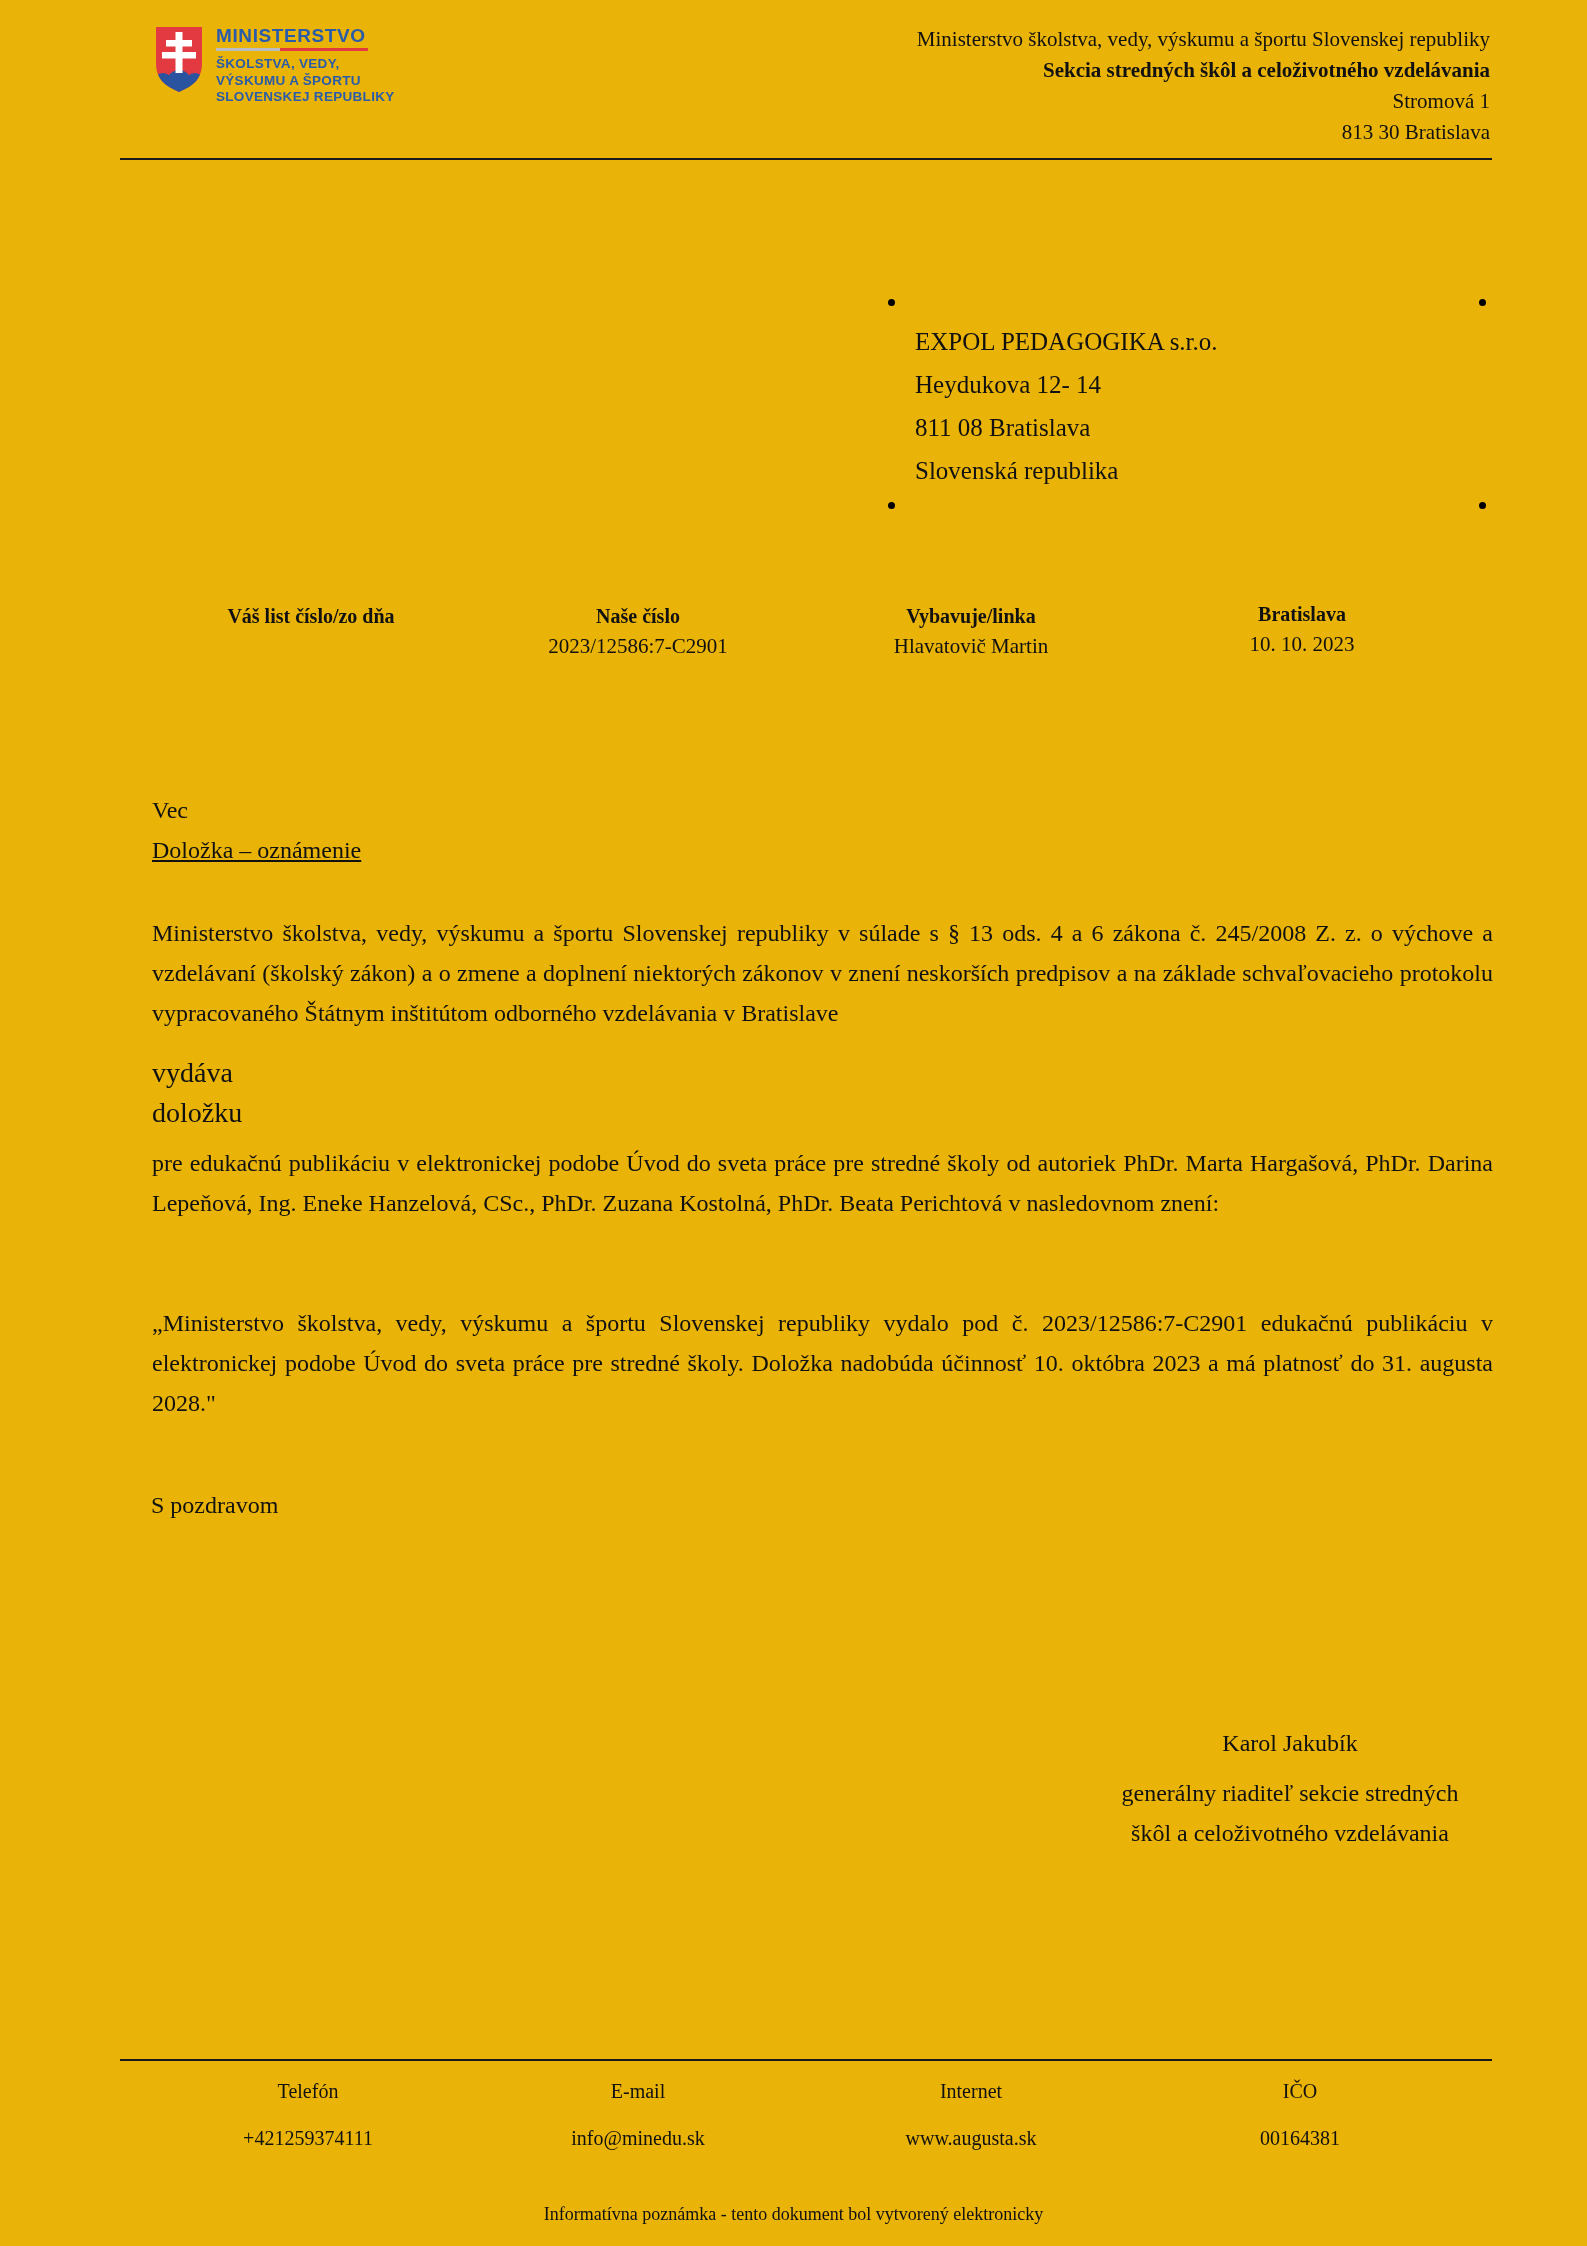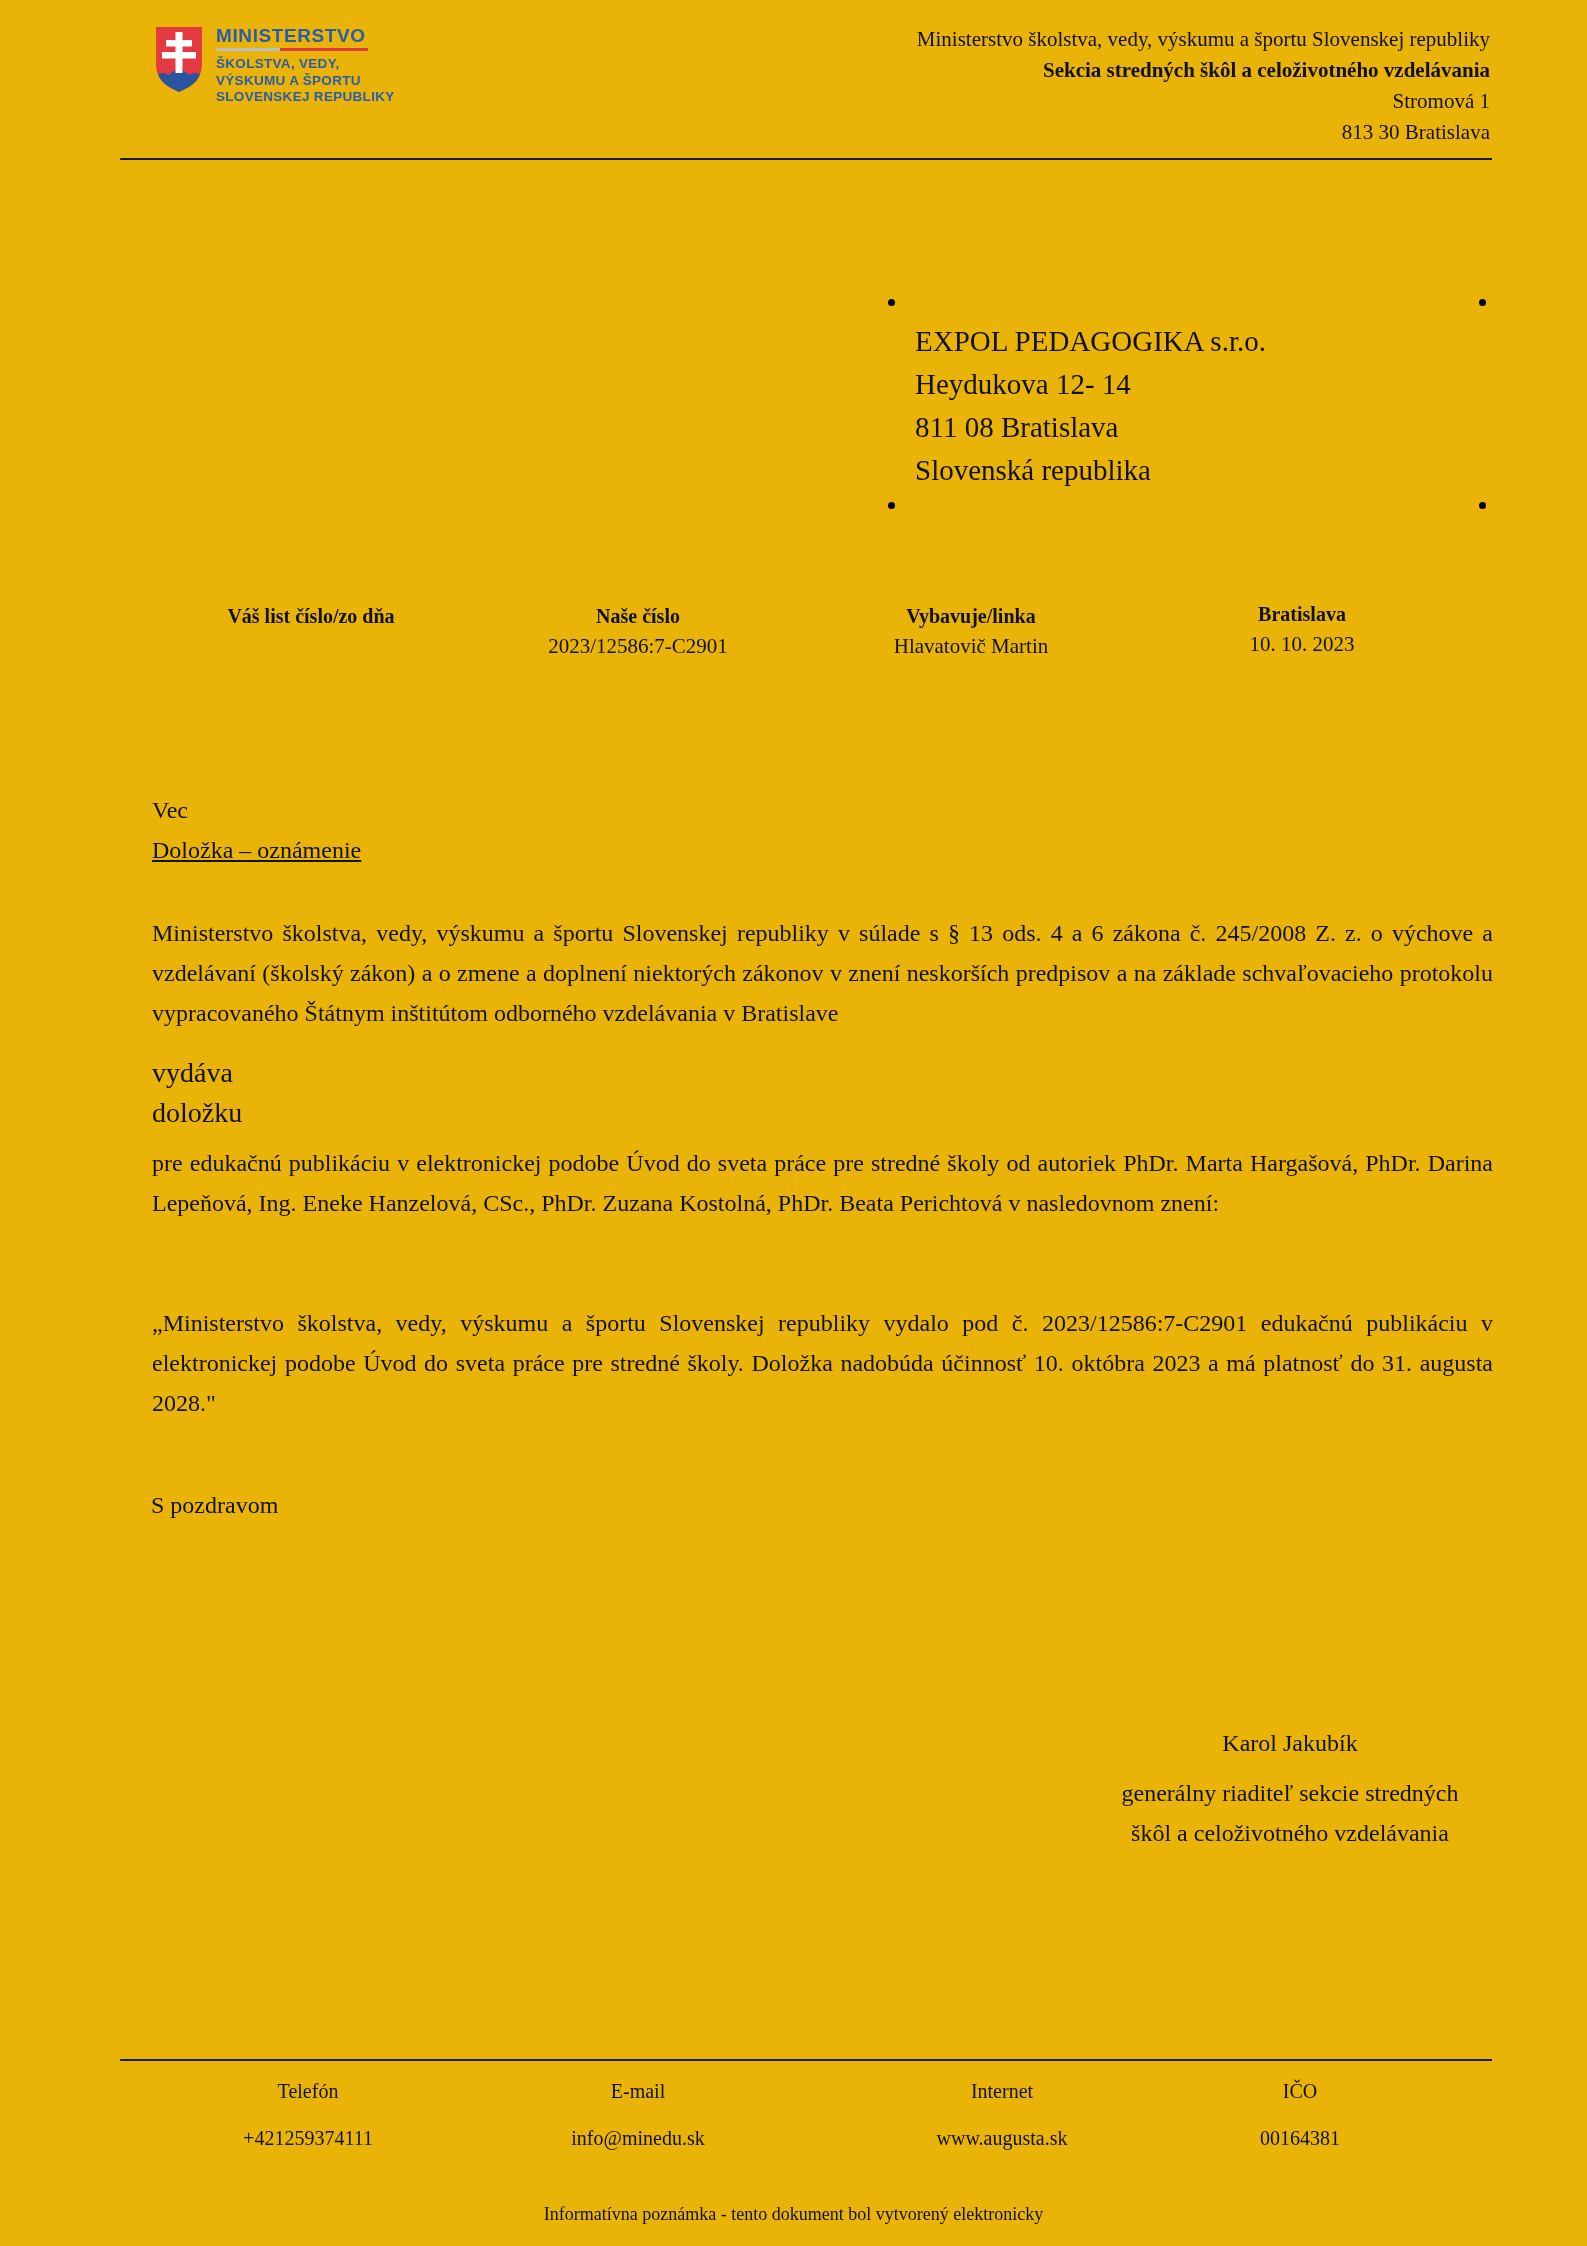--- a/index.html
+++ b/index.html
@@ -25,21 +25,21 @@
   .header-right{
     position:absolute;right:97px;top:24px;
     text-align:right;font-size:21px;line-height:31px;
   }
   .bold{font-weight:bold;}
   .rule{position:absolute;left:120px;width:1372px;height:2px;background:#1a1a1a;}
   .rule-top{top:158px;}
   .rule-bottom{top:2059px;}
   
   .mark{position:absolute;width:7px;height:7px;border-radius:50%;background:#000;}
-  .recipient{position:absolute;left:915px;top:320px;font-size:29px;line-height:43px;}
+  .recipient{position:absolute;left:915px;top:320px;font-size:25px;line-height:43px;}
   
   .ref-col{position:absolute;transform:translateX(-50%);text-align:center;white-space:nowrap;}
   .ref-label{font-weight:bold;font-size:20px;}
   .ref-value{font-size:21px;margin-top:6px;}
   
   .subject-label{position:absolute;left:152px;top:797px;font-size:24px;}
   .subject-title{position:absolute;left:152px;top:837px;font-size:24px;text-decoration:underline;}
   .para{position:absolute;left:152px;width:1341px;font-size:24px;line-height:40px;text-align:justify;}
   .p1{top:913px;}
   .issues{position:absolute;left:152px;top:1053px;font-size:28px;line-height:40px;}
@@ -152,21 +152,21 @@
   <div class="rule rule-bottom"></div>
 
   <div class="foot-col" style="left:308px;top:2080px;">
     <div class="foot-label">Telefón</div>
     <div>+421259374111</div>
   </div>
   <div class="foot-col" style="left:638px;top:2080px;">
     <div class="foot-label">E-mail</div>
     <div>info@minedu.sk</div>
   </div>
-  <div class="foot-col" style="left:971px;top:2080px;margin-left:31px;">
+  <div class="foot-col" style="left:971px;top:2080px;">
     <div class="foot-label">Internet</div>
     <div>www.augusta.sk</div>
   </div>
   <div class="foot-col" style="left:1300px;top:2080px;">
     <div class="foot-label">IČO</div>
     <div>00164381</div>
   </div>
 
   <div class="foot-note">Informatívna poznámka - tento dokument bol vytvorený elektronicky</div>
 

